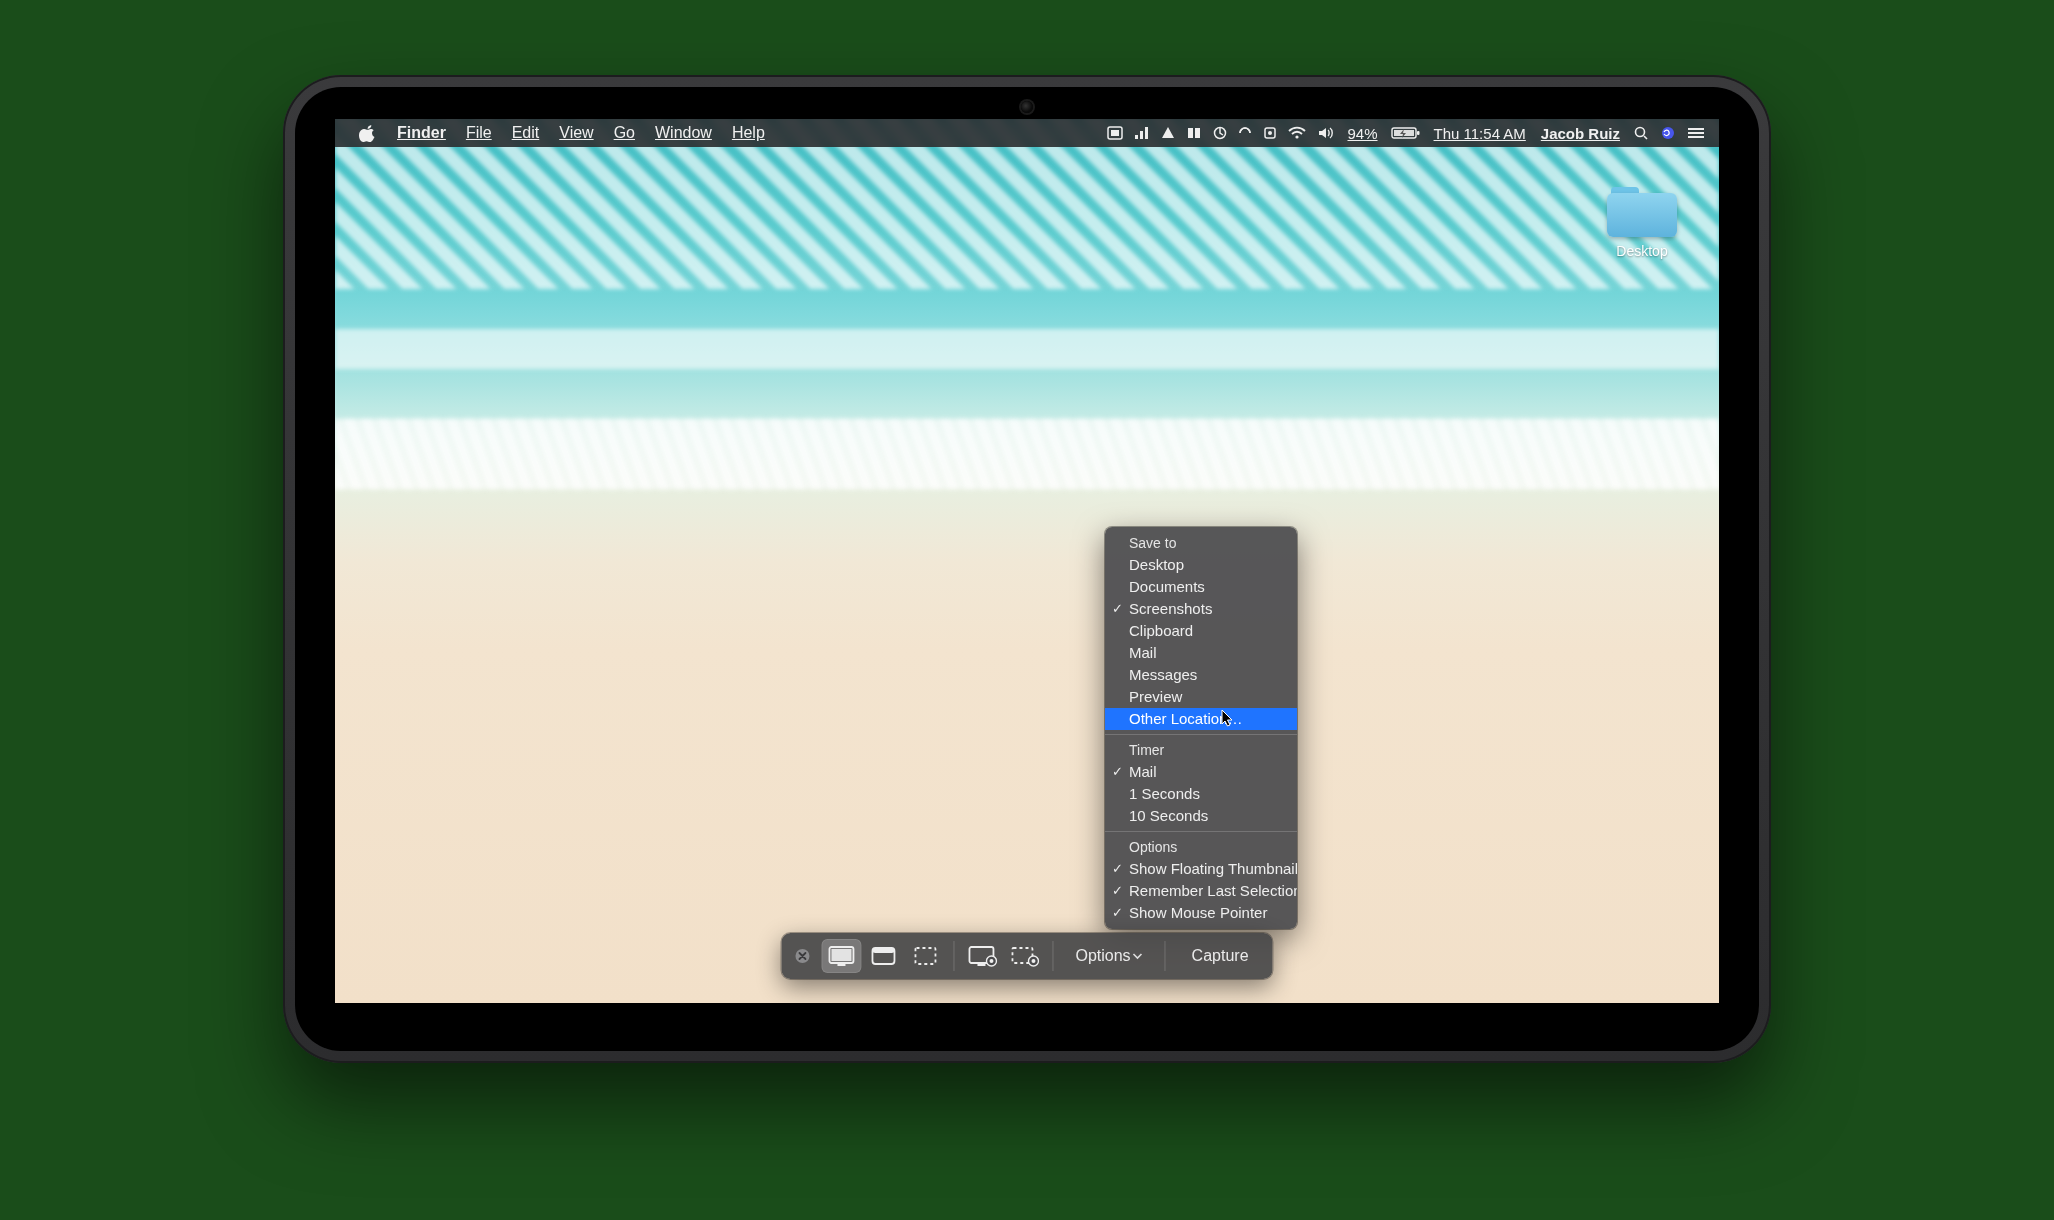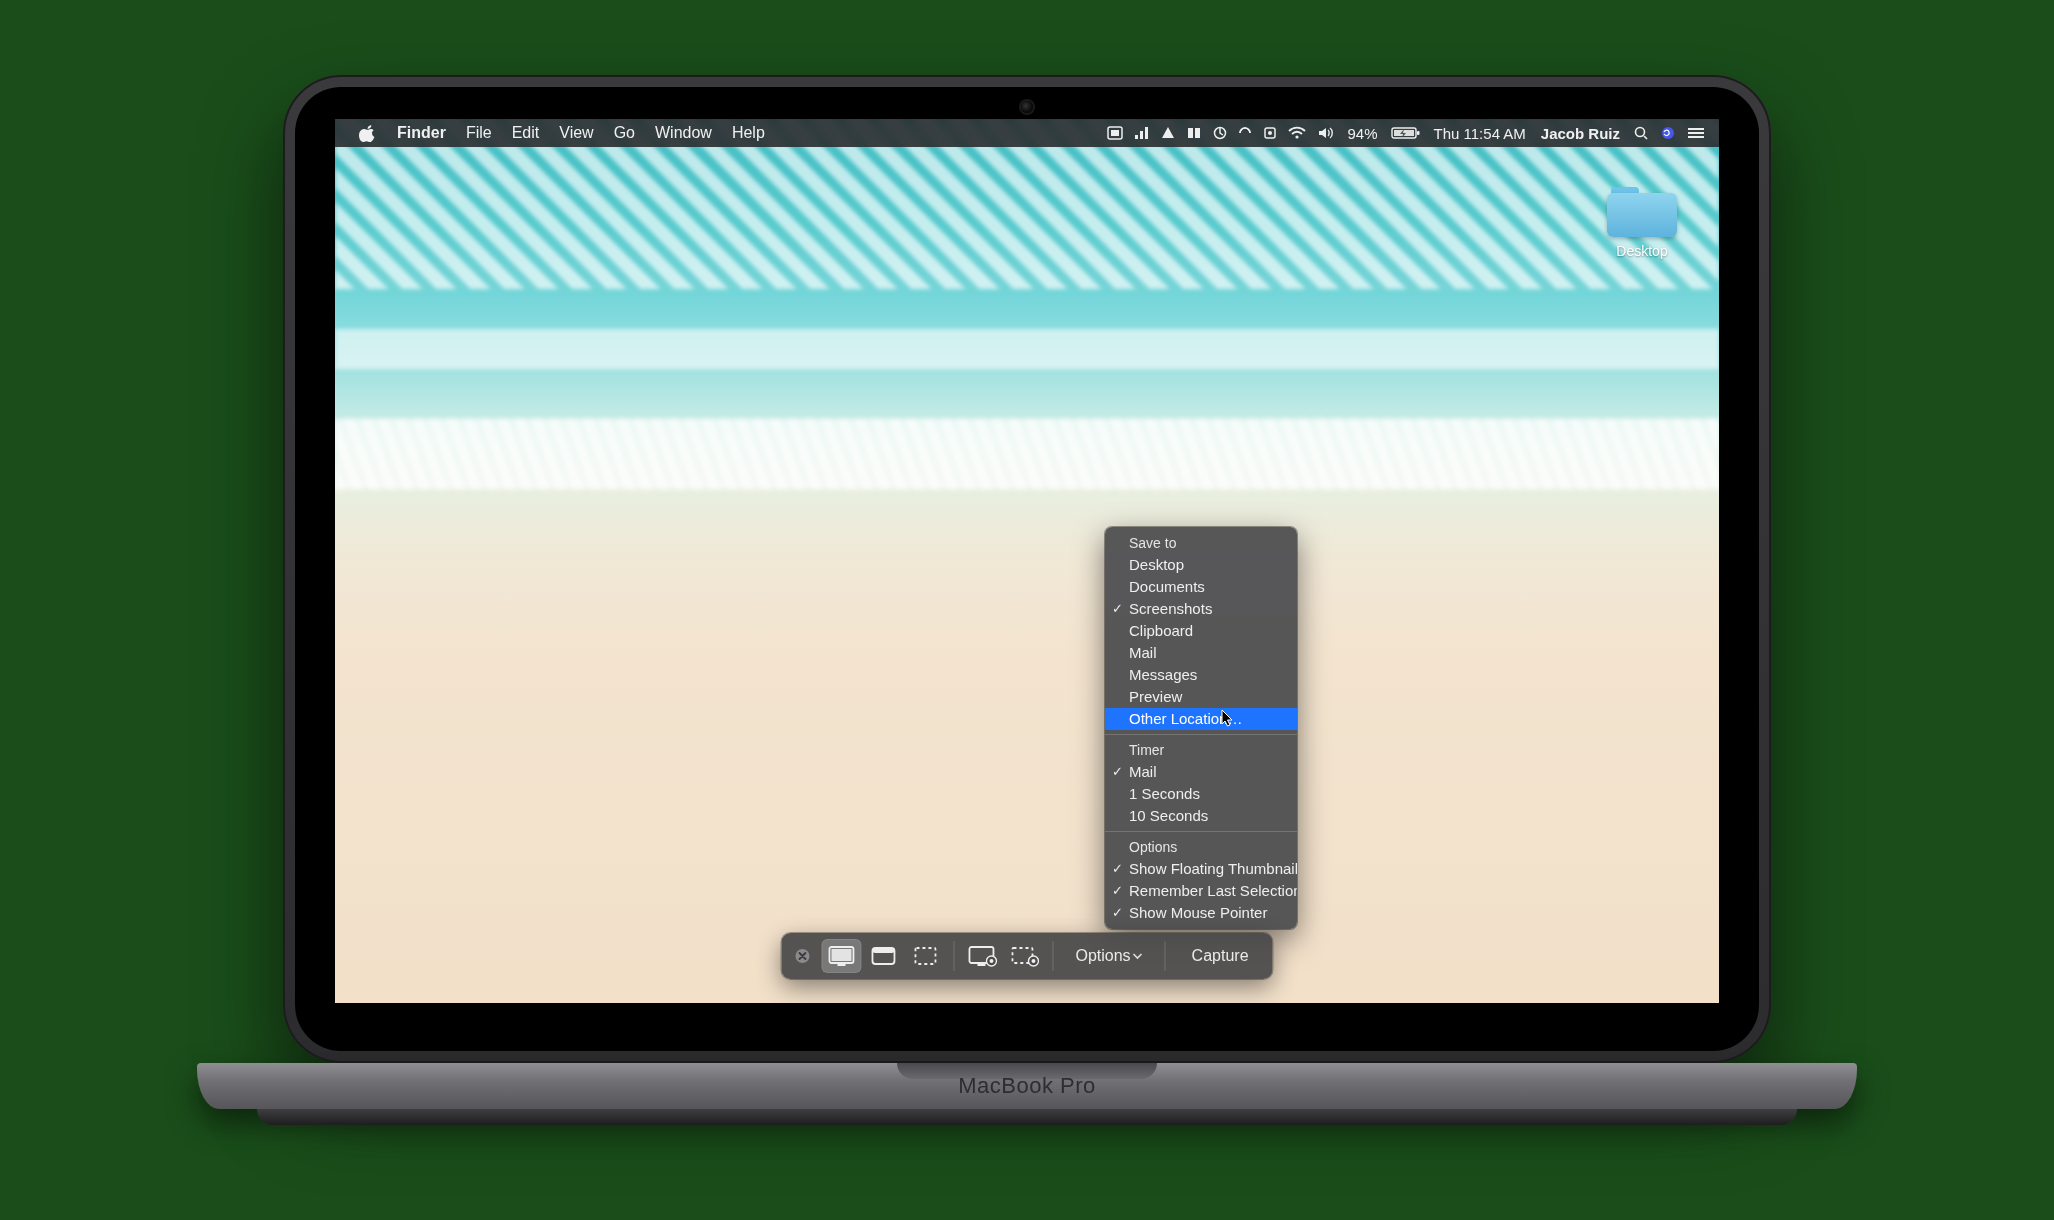--- a/index.html
+++ b/index.html
@@ -123,20 +123,21 @@
     height: 28px;
     background: rgba(40,40,42,0.88);
     backdrop-filter: blur(6px);
     display: flex;
     align-items: center;
     color: #f0f0f0;
     font-size: 16px;
     padding: 0 14px;
     gap: 0;
     white-space: nowrap;
+    text-decoration: underline;
   }
   .menubar .mi {
     padding: 0 10px;
     height: 100%;
     display: flex; align-items: center;
     cursor: default;
   }
   .menubar .bold { font-weight: 600; }
   .menubar .spacer { flex: 1; }
   .menubar .status {
@@ -461,20 +462,13 @@
 
           <div class="capture-btn">
             <span>Capture</span>
           </div>
         </div>
 
       </div>
     </div>
   </div>
 
-  <div class="base">
-    <div class="base-slab">
-      <div class="notch"></div>
-      <div class="base-label">MacBook Pro</div>
-    </div>
-    <div class="base-foot"></div>
-  </div>
 </div>
 
 </body></html>

